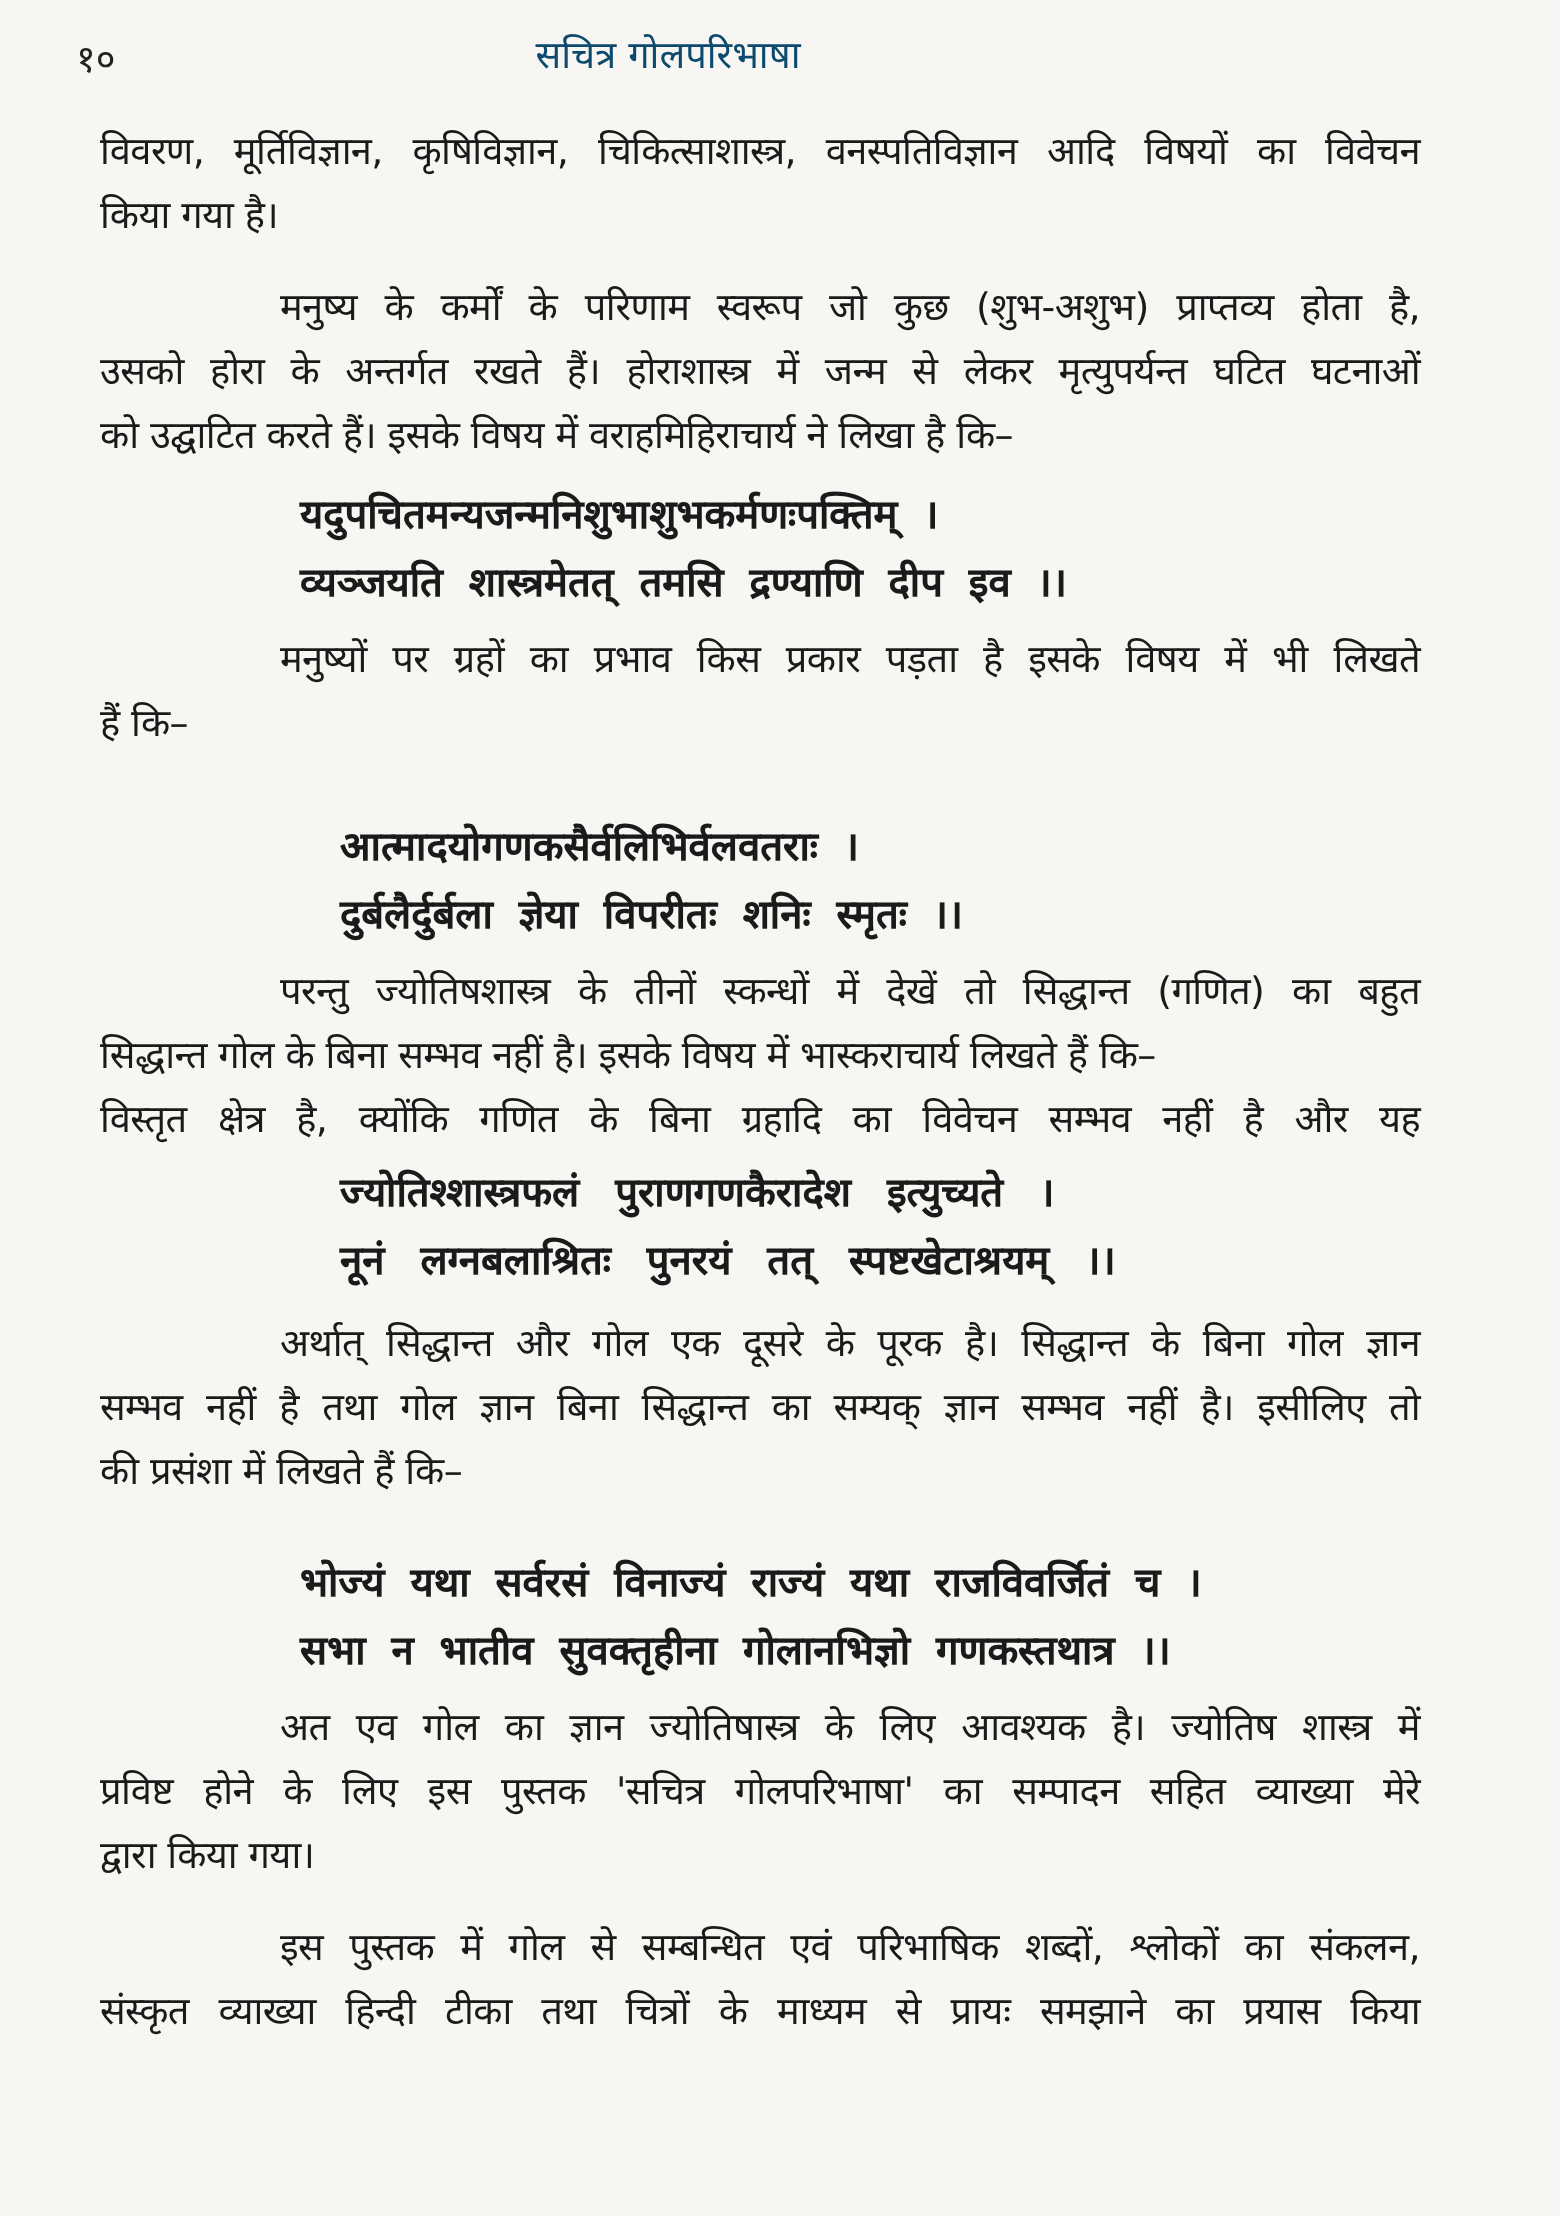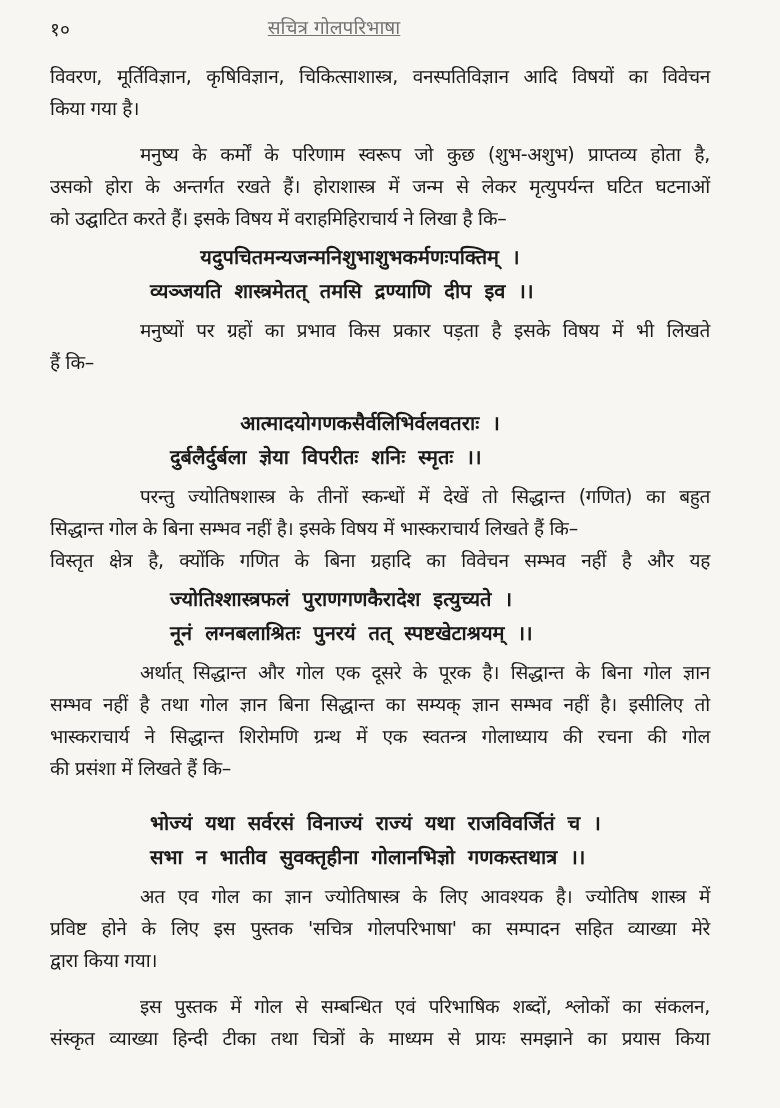--- a/index.html
+++ b/index.html
@@ -4,30 +4,30 @@
 <style>
   html, body { margin: 0; padding: 0; }
   body {
     width: 780px; height: 1108px; overflow: hidden;
     background: #f7f6f3;
     font-family: "DejaVu Sans", sans-serif;
     color: #1a1a1a;
   }
   .page { position: relative; width: 780px; height: 1108px; }
   .header { position: absolute; top: 14px; left: 0; width: 780px; height: 30px; }
-  .page-num { position: absolute; left: 50px; top: 2px; font-size: 19px; color: #222; }
-  .running-title { position: absolute; left: 0; width: 668px; text-align: center; top: 0; font-size: 19px; color: #737373; text-decoration: underline; }
+  .page-num { position: absolute; left: 38px; top: 2px; font-size: 19px; color: #222; }
+  .running-title { position: absolute; left: 0; width: 668px; text-align: center; top: 0; font-size: 19px; color: #0c4a6e; }
   .body { position: absolute; left: 50px; top: 60px; width: 660px; }
   .line { font-size: 19px; line-height: 32px; white-space: nowrap; letter-spacing: -0.3px; }
   .just { text-align: justify; text-align-last: justify; }
   .indent { padding-left: 90px; }
   .para { margin-bottom: 4px; }
   .verse { margin: 6px 0 6px 0; }
   .verse .vline { font-size: 20px; line-height: 34px; white-space: nowrap; font-weight: bold; word-spacing: 6px; }
-  .verse .spread { display: flex; justify-content: center; }
+  .verse .spread { display: flex; justify-content: flex-start; }
 </style>
 </head>
 <body>
 
 <div class="page">
   <div class="header">
     <span class="page-num">१०</span>
     <div class="running-title">सचित्र गोलपरिभाषा</div>
   </div>
 
@@ -66,29 +66,28 @@
       </div>
       <div class="vline">दुर्बलैर्दुर्बला ज्ञेया विपरीतः शनिः स्मृतः ।।</div>
     </div>
 
     <div class="para">
       <div class="line just indent">परन्तु ज्योतिषशास्त्र के तीनों स्कन्धों में देखें तो सिद्धान्त (गणित) का बहुत</div>
       <div class="line">सिद्धान्त गोल के बिना सम्भव नहीं है। इसके विषय में भास्कराचार्य लिखते हैं कि–</div>
       <div class="line just">विस्तृत क्षेत्र है, क्योंकि गणित के बिना ग्रहादि का विवेचन सम्भव नहीं है और यह</div>
     </div>
 
-    <div class="verse" style="padding-left:120px;">
+    <div class="verse" style="padding-left:120px;font-family:Liberation Mono, monospace;">
       <div class="vline">ज्योतिश्शास्त्रफलं पुराणगणकैरादेश इत्युच्यते ।</div>
       <div class="vline">नूनं लग्नबलाश्रितः पुनरयं तत् स्पष्टखेटाश्रयम् ।।</div>
     </div>
 
     <div class="para">
       <div class="line just indent">अर्थात् सिद्धान्त और गोल एक दूसरे के पूरक है। सिद्धान्त के बिना गोल ज्ञान</div>
       <div class="line just">सम्भव नहीं है तथा गोल ज्ञान बिना सिद्धान्त का सम्यक् ज्ञान सम्भव नहीं है। इसीलिए तो</div>
-      <div class="line just">भास्कराचार्य ने सिद्धान्त शिरोमणि ग्रन्थ में एक स्वतन्त्र गोलाध्याय की रचना की गोल</div>
       <div class="line">की प्रसंशा में लिखते हैं कि–</div>
     </div>
 
     <div class="verse" style="padding-left:100px; margin-top:22px;">
       <div class="vline">भोज्यं यथा सर्वरसं विनाज्यं राज्यं यथा राजविवर्जितं च ।</div>
       <div class="vline">सभा न भातीव सुवक्तृहीना गोलानभिज्ञो गणकस्तथात्र ।।</div>
     </div>
 
     <div class="para">
       <div class="line just indent">अत एव गोल का ज्ञान ज्योतिषास्त्र के लिए आवश्यक है। ज्योतिष शास्त्र में</div>

